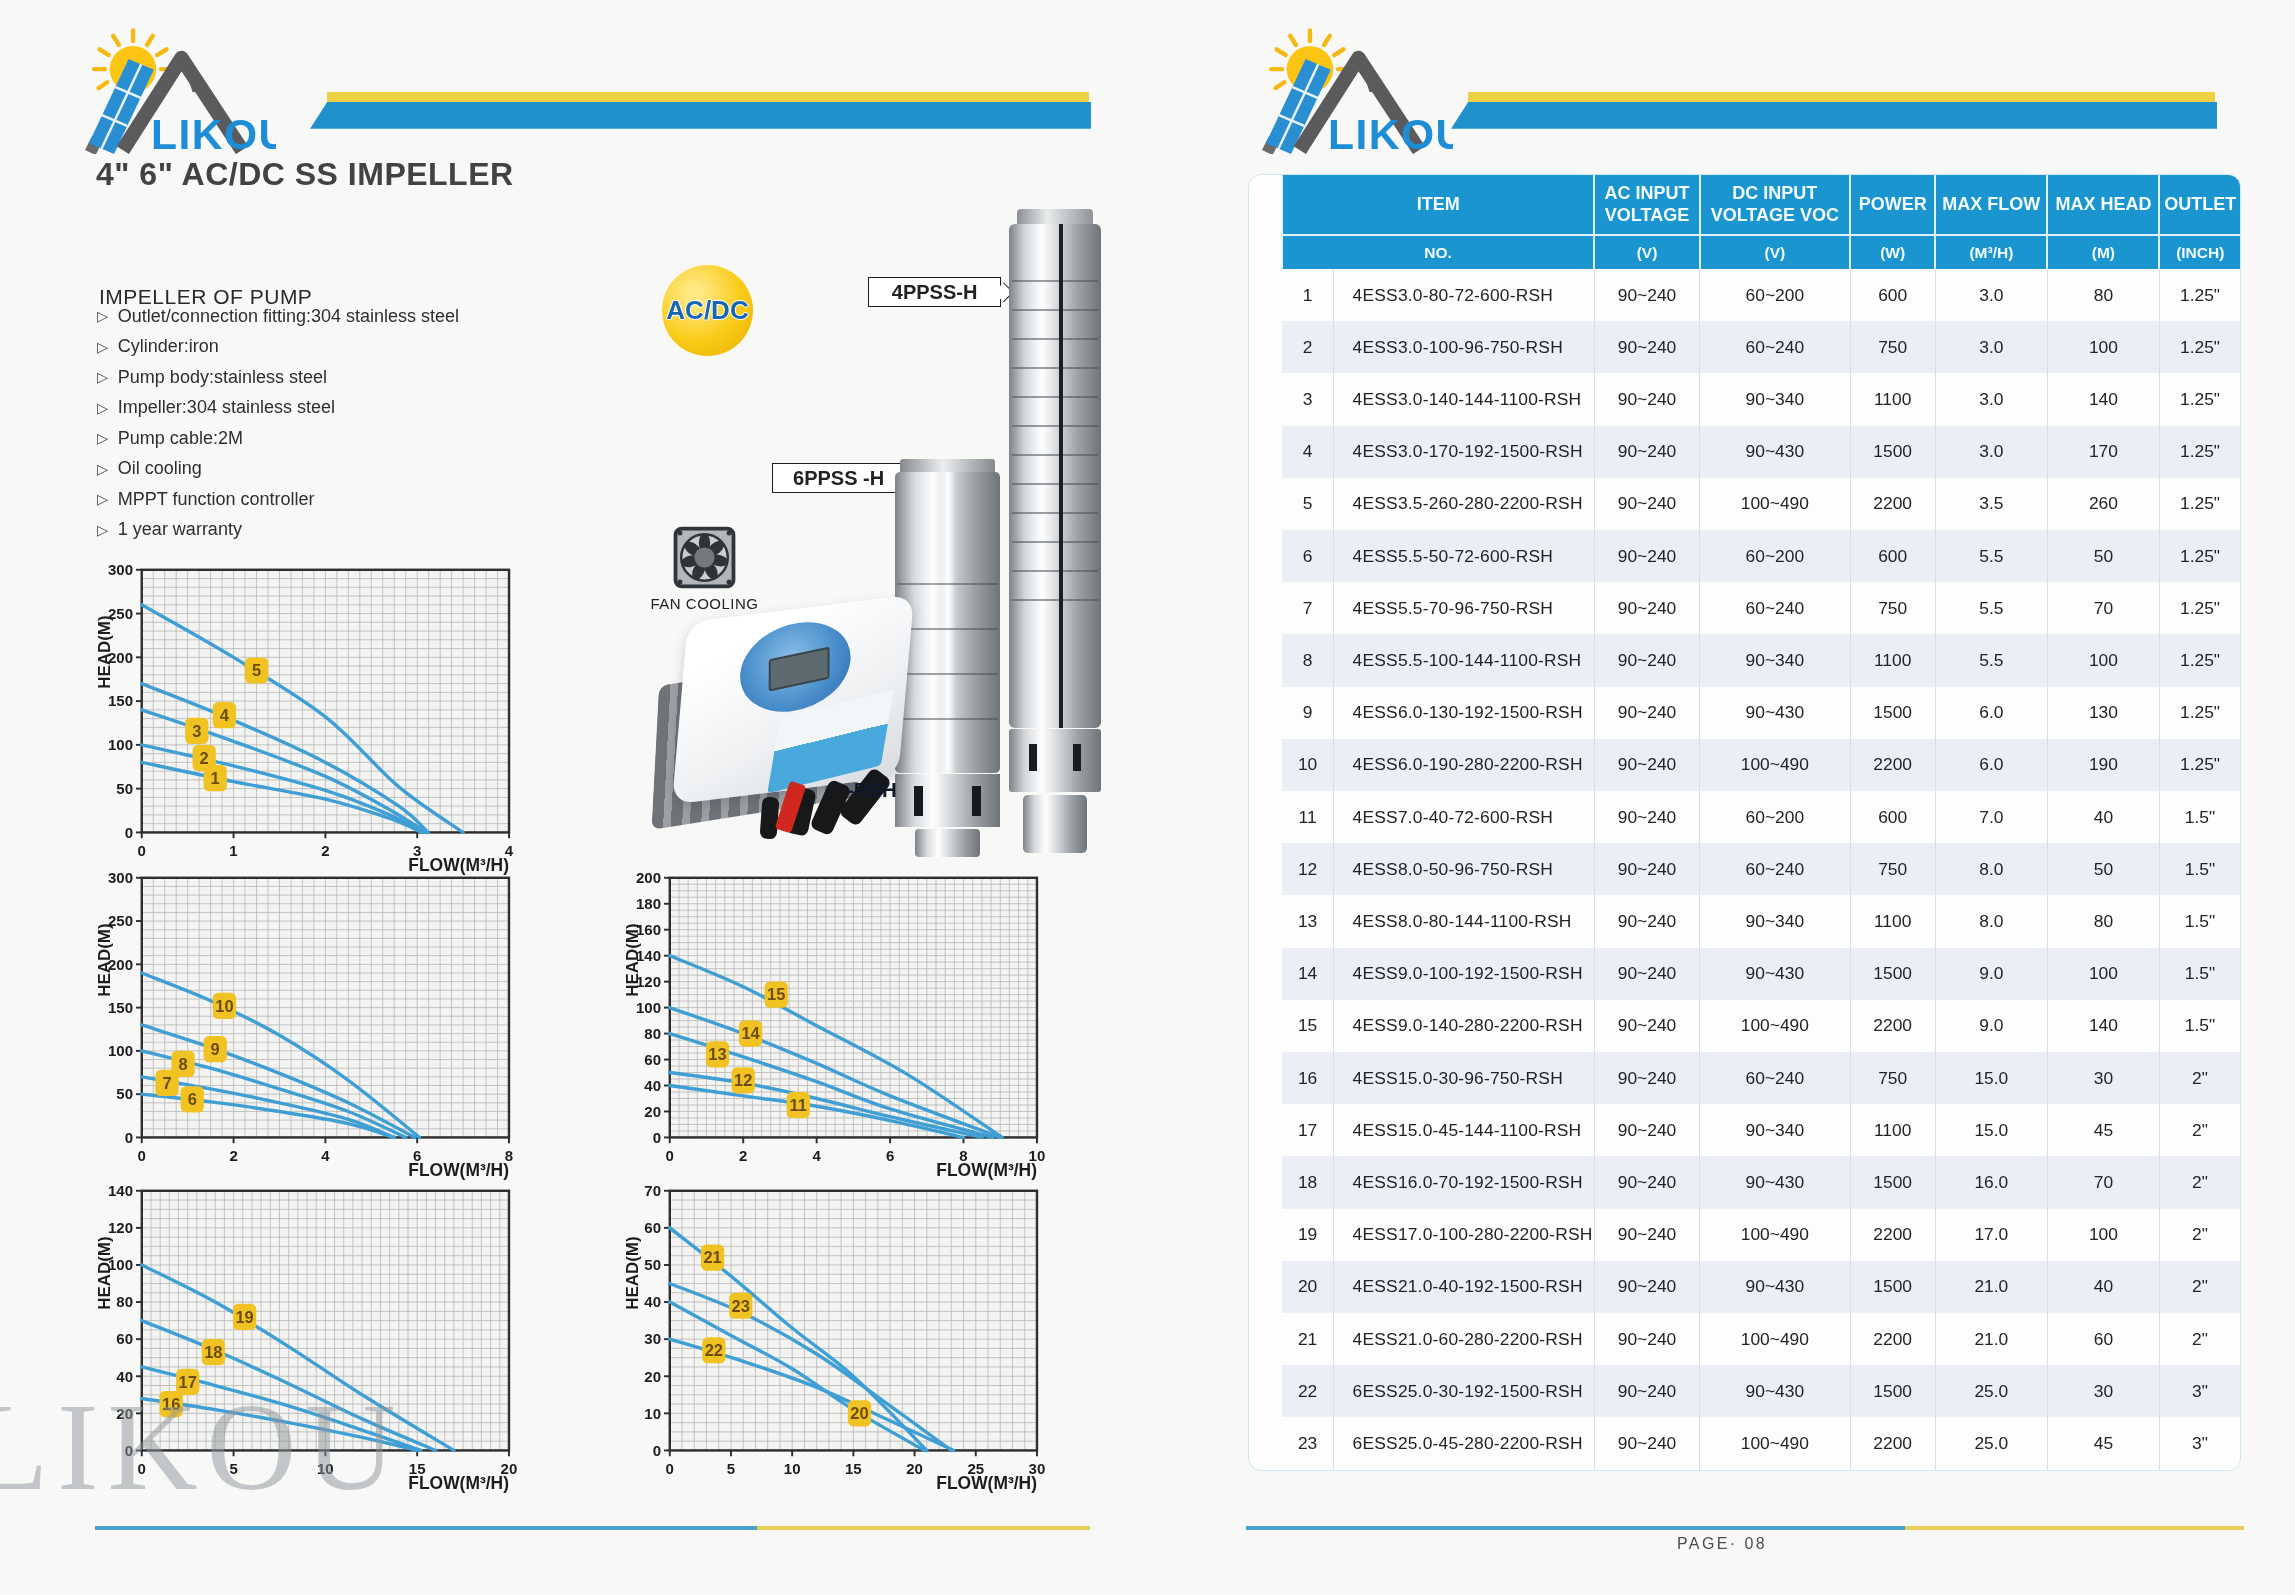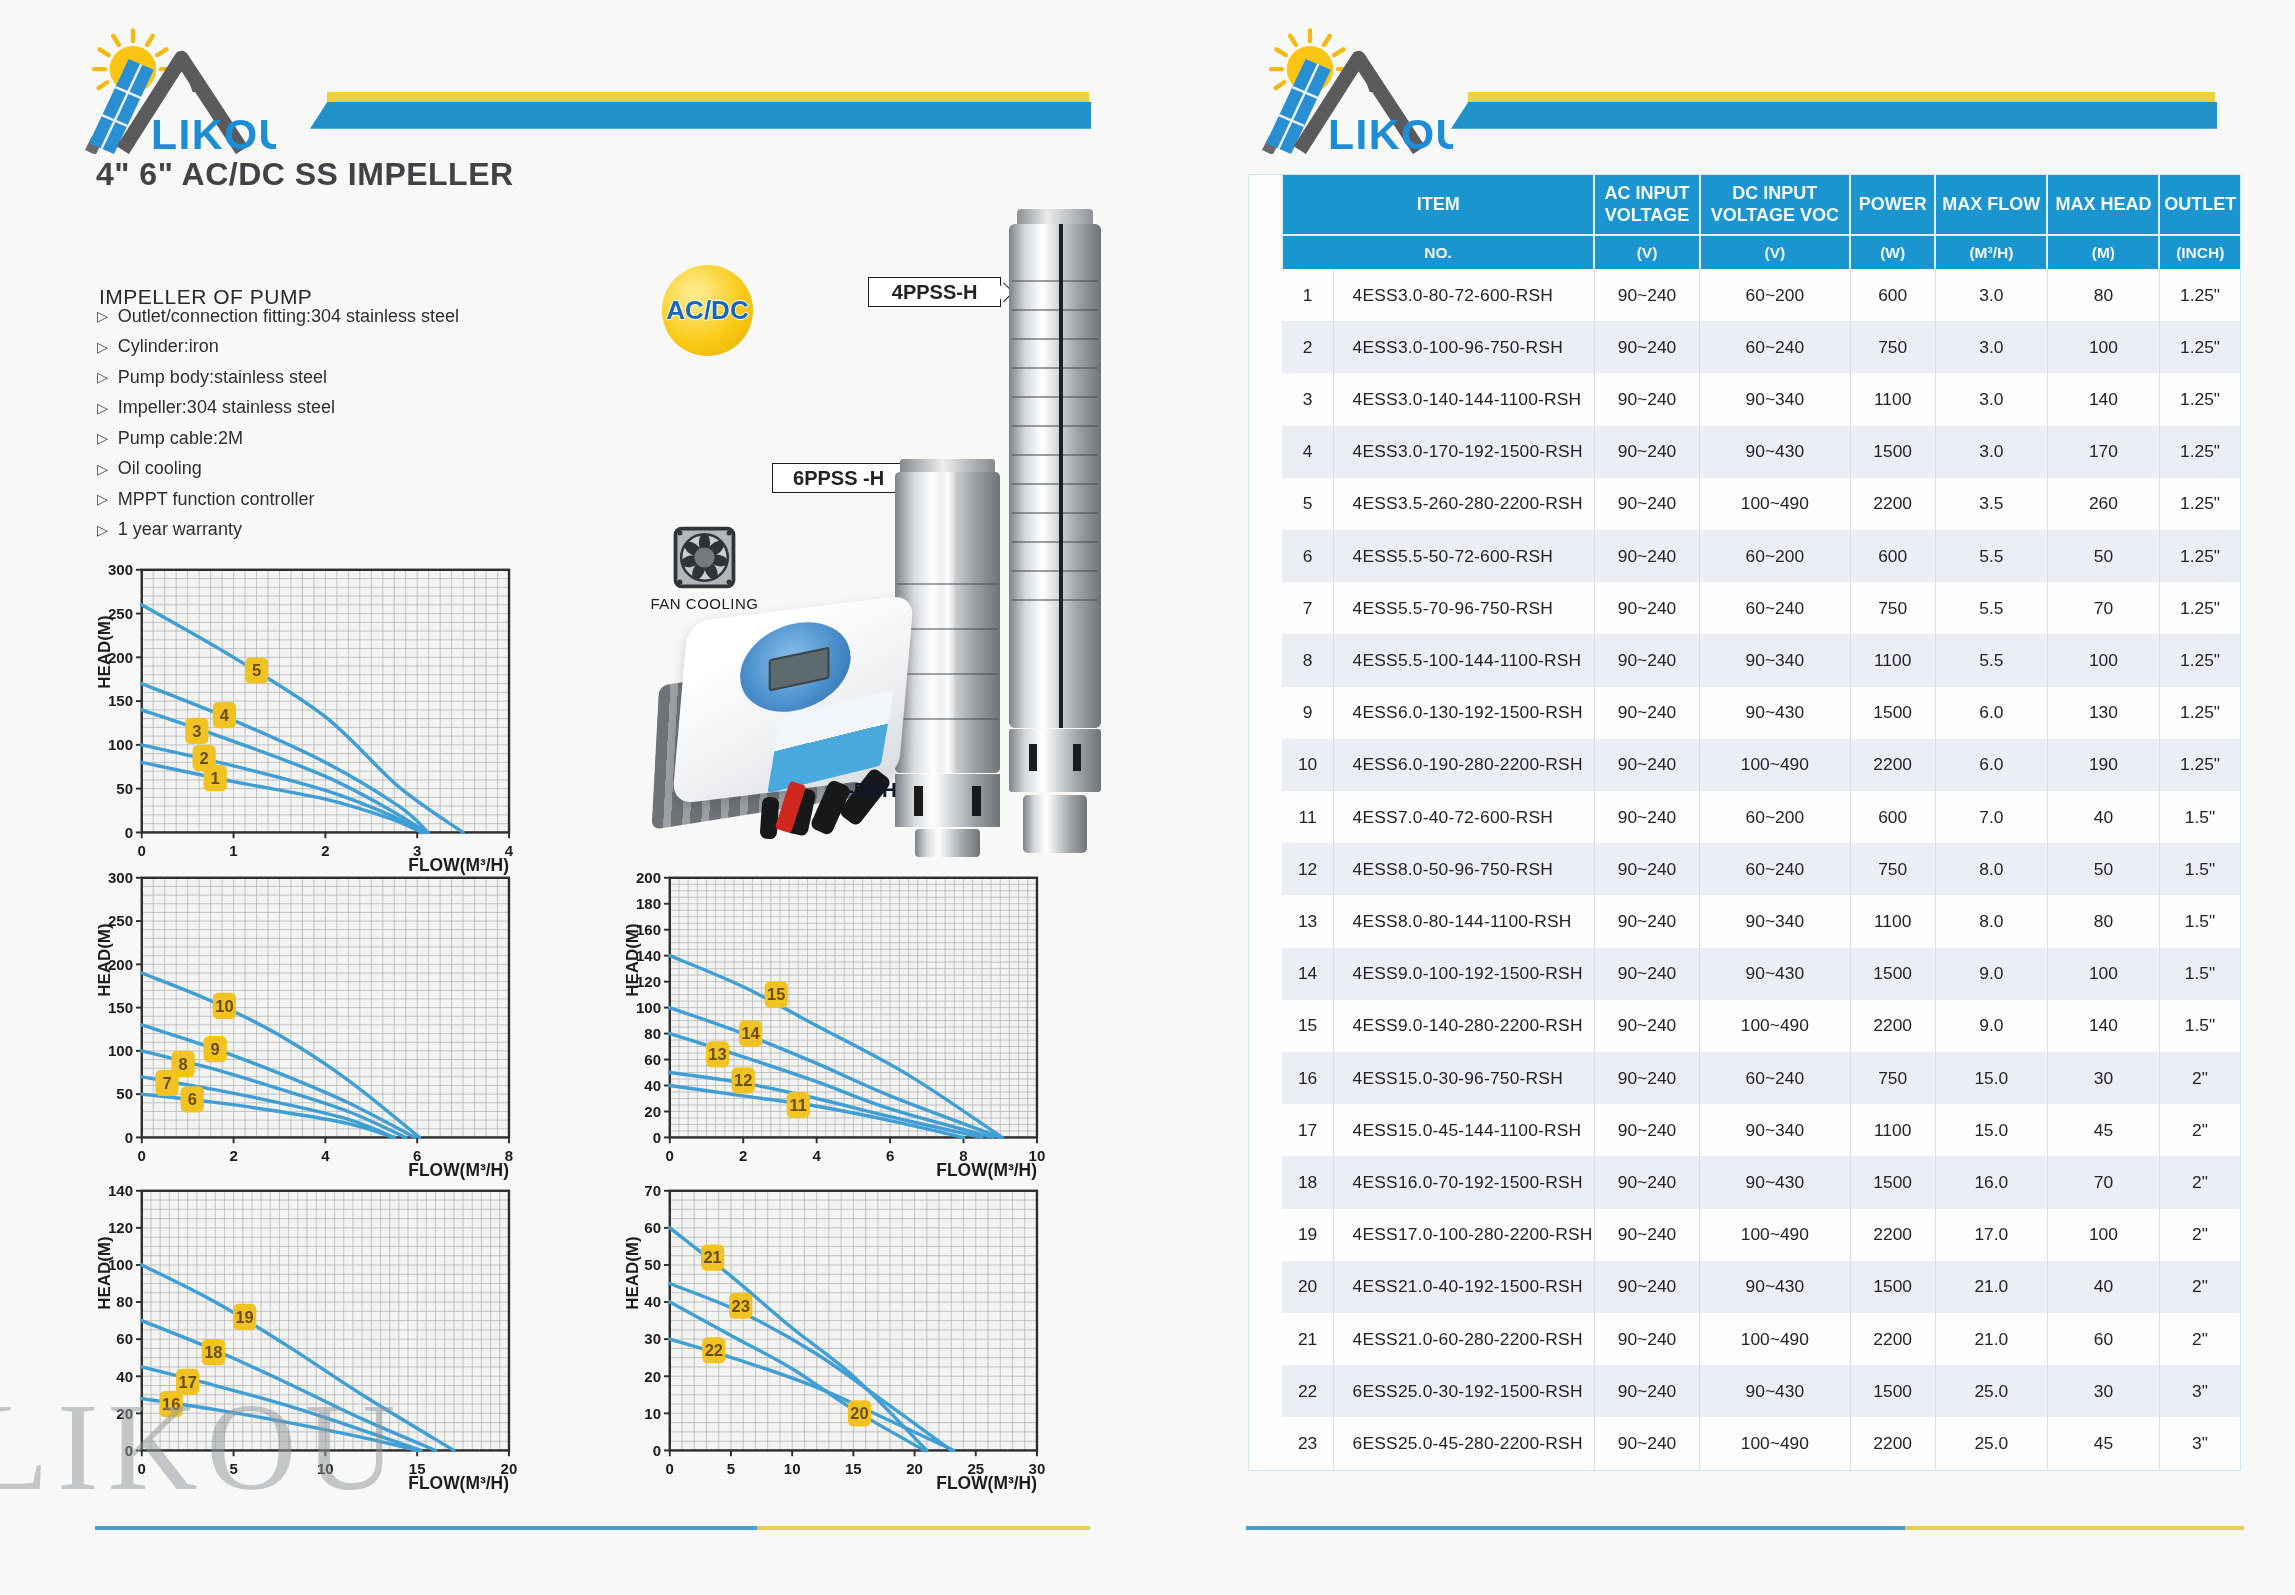--- a/index.html
+++ b/index.html
@@ -99,21 +99,21 @@
   #watermark{position:absolute;left:-28px;top:1376px;font-family:"Liberation Serif",serif;font-size:125px;font-weight:400;
     color:#90959a;opacity:.5;letter-spacing:8.7px;z-index:6;}
 
   
   .rule{position:absolute;top:1526px;height:4.4px;}
   #rule-left{left:95px;width:995px;background:linear-gradient(90deg,#4aa0c8 0 66.5%,#e7cd55 66.5% 100%);}
   #rule-right{left:98px;width:998px;background:linear-gradient(90deg,#4aa0c8 0 66%,#e7cd55 66% 100%);}
   .pagenum{position:absolute;top:1535px;width:100%;text-align:center;font-size:16px;color:#4c4c4e;letter-spacing:2.4px;}
 
   
-  #tablewrap{position:absolute;left:100px;top:174px;width:993px;height:1297px;border:1.9px solid #cfe7f3;border-radius:1px;background:#fdfdfe;box-sizing:border-box;overflow:hidden;padding-left:32px;}
+  #tablewrap{position:absolute;left:100px;top:174px;width:993px;height:1297px;border:1.9px solid #cfe7f3;border-radius:13px;background:#fdfdfe;box-sizing:border-box;overflow:hidden;padding-left:32px;}
   #spec-table{width:100%;height:100%;border-collapse:collapse;table-layout:fixed;}
   #spec-table thead th{background:#1b95cf;color:#f2fbff;font-weight:700;vertical-align:middle;text-align:center;}
   #spec-table thead tr.h1 th{font-size:18px;height:57px;line-height:21.3px;border-left:2.4px solid #dff2f9;}
   #spec-table thead tr.h2 th{font-size:15.5px;height:31px;border-left:2.4px solid #dff2f9;border-top:2.4px solid #dff2f9;}
   #spec-table thead th:first-child{border-left:none;}
   #spec-table thead th span{white-space:pre-line;}
   #spec-table tbody td{font-size:17.4px;color:#232327;text-align:center;border-left:1px solid #dcdee6;}
   #spec-table tbody td:first-child{border-left:none;}
   #spec-table tbody tr:nth-child(even) td{background:#eceef6;}
   #spec-table tbody tr:nth-child(odd) td{background:#fdfdfe;}
@@ -1198,15 +1198,16 @@
               <td>2200</td>
               <td>25.0</td>
               <td>45</td>
               <td>3"</td>
             </tr>
           </tbody>
       </table>
     </div>
 
     <div class="rule" id="rule-right"></div>
+    <div class="pagenum">PAGE· 08</div>
   </section>
 </div>
 
 
 </body></html>

